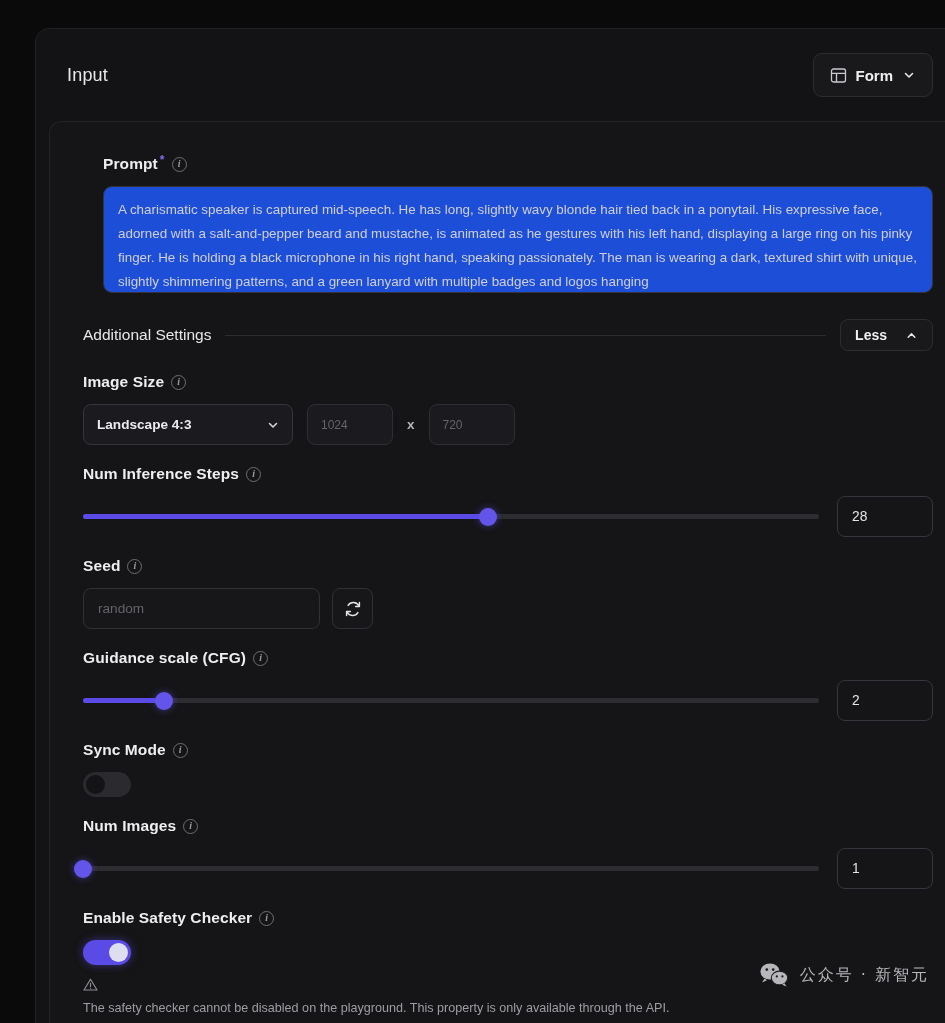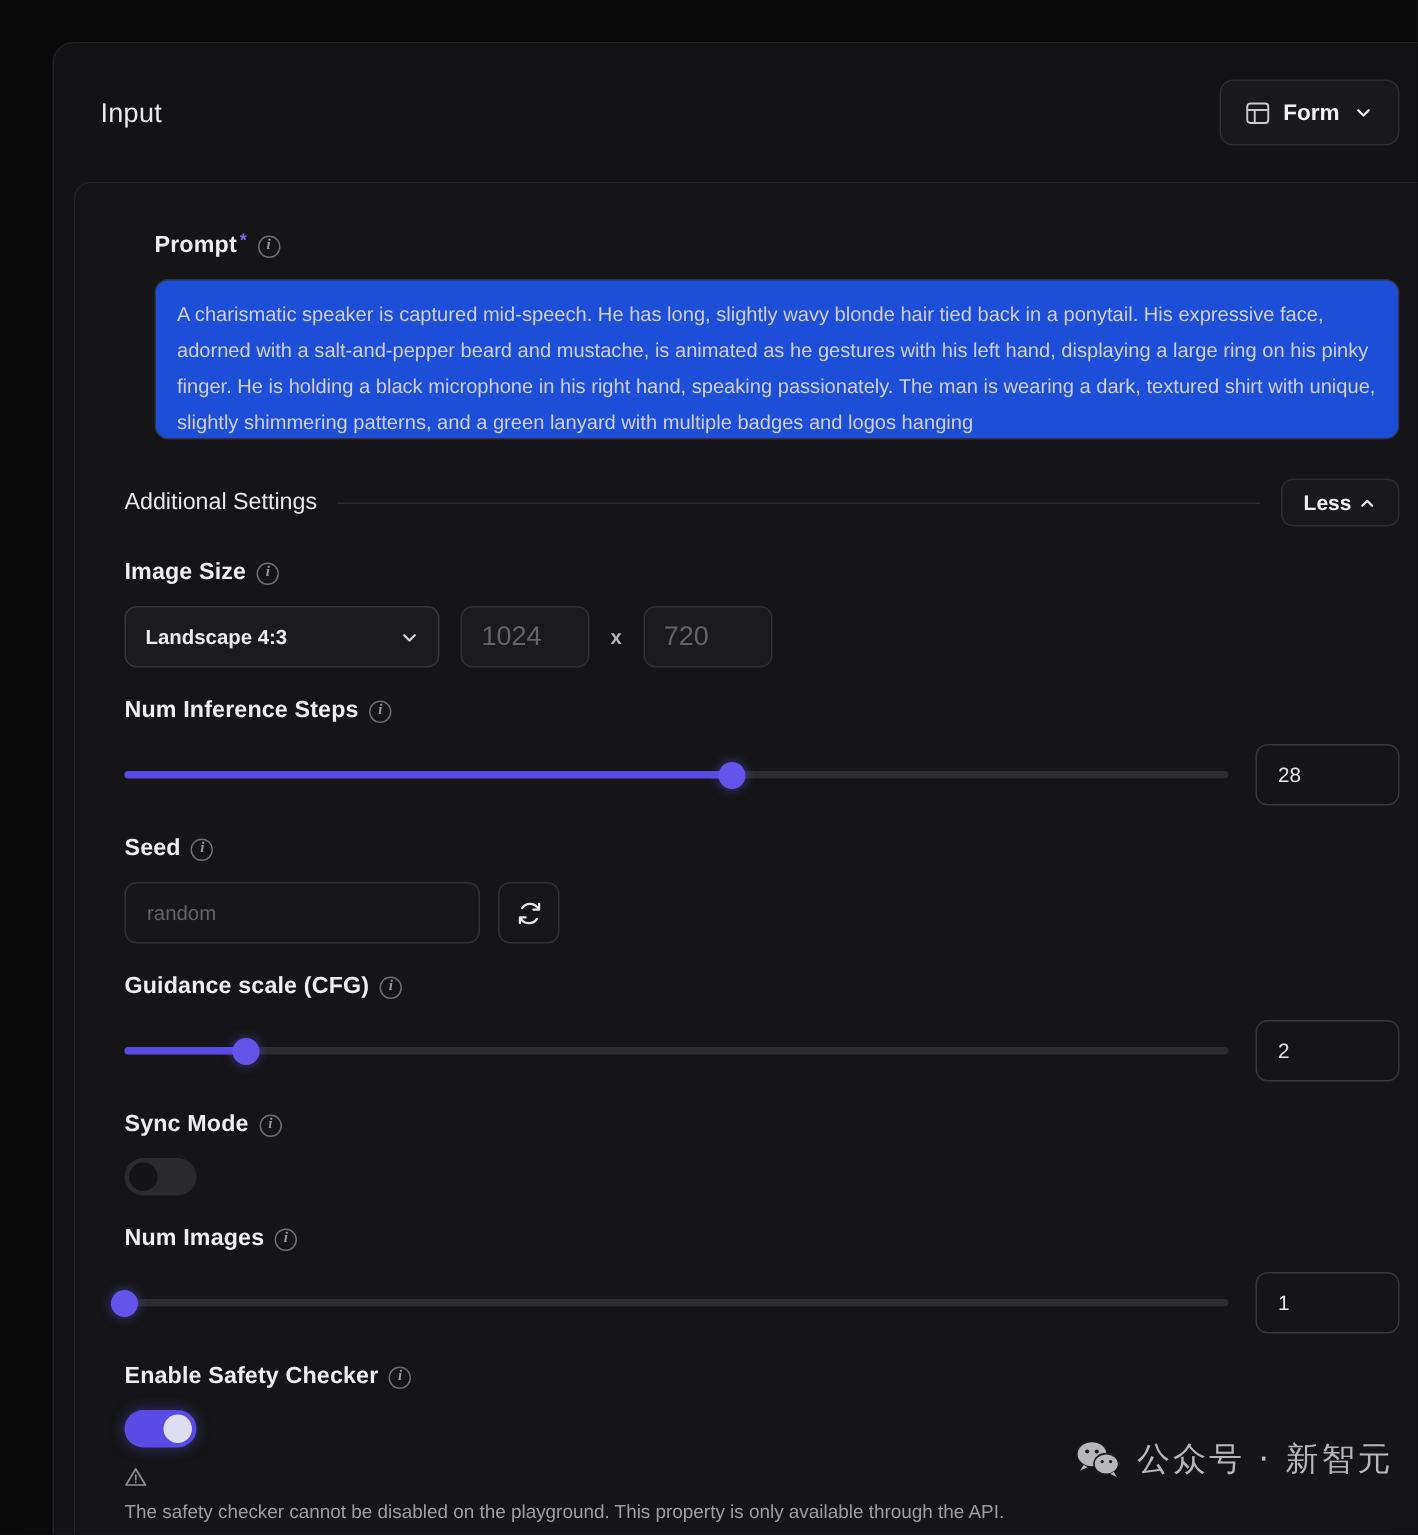--- a/index.html
+++ b/index.html
@@ -144,21 +144,21 @@
     white-space: nowrap;
   }
   .addl-line {
     flex: 1;
     height: 1px;
     background: #2b2b30;
   }
   .less-button {
     display: flex;
     align-items: center;
-    gap: 4px;
+    gap: 18px;
     height: 32px;
     padding: 0 14px;
     background: #19191c;
     border: 1px solid #2d2d31;
     border-radius: 8px;
     cursor: pointer;
   }
   .less-label { font-size: 14px; color: #f0f0f3; font-weight: 700; }
 
   
@@ -184,21 +184,21 @@
 
   .dim-input {
     width: 86px;
     height: 41px;
     background: #1b1b1f;
     border: 1px solid #2e2e34;
     border-radius: 8px;
     display: flex;
     align-items: center;
     padding: 0 13px;
-    font-size: 18px;
+    font-size: 12px;
     color: #646469;
     cursor: text;
   }
   .dim-x { font-size: 13.5px; color: #b4b4ba; font-weight: 700; }
 
   
   .slider-row { display: flex; align-items: center; gap: 18px; }
   .slider-wrap {
     position: relative;
     flex: 1;
@@ -307,21 +307,21 @@
   .watermark {
     position: absolute;
     right: 16px;
     bottom: 35px;
     display: flex;
     align-items: center;
     gap: 11px;
     pointer-events: none;
   }
   .watermark-text {
-    font-size: 22px;
+    font-size: 16px;
     color: #b6b6bb;
     letter-spacing: 2px;
     font-family: "DejaVu Sans", sans-serif;
   }
 </style>
 </head>
 <body>
 
 <div class="screen">
 

